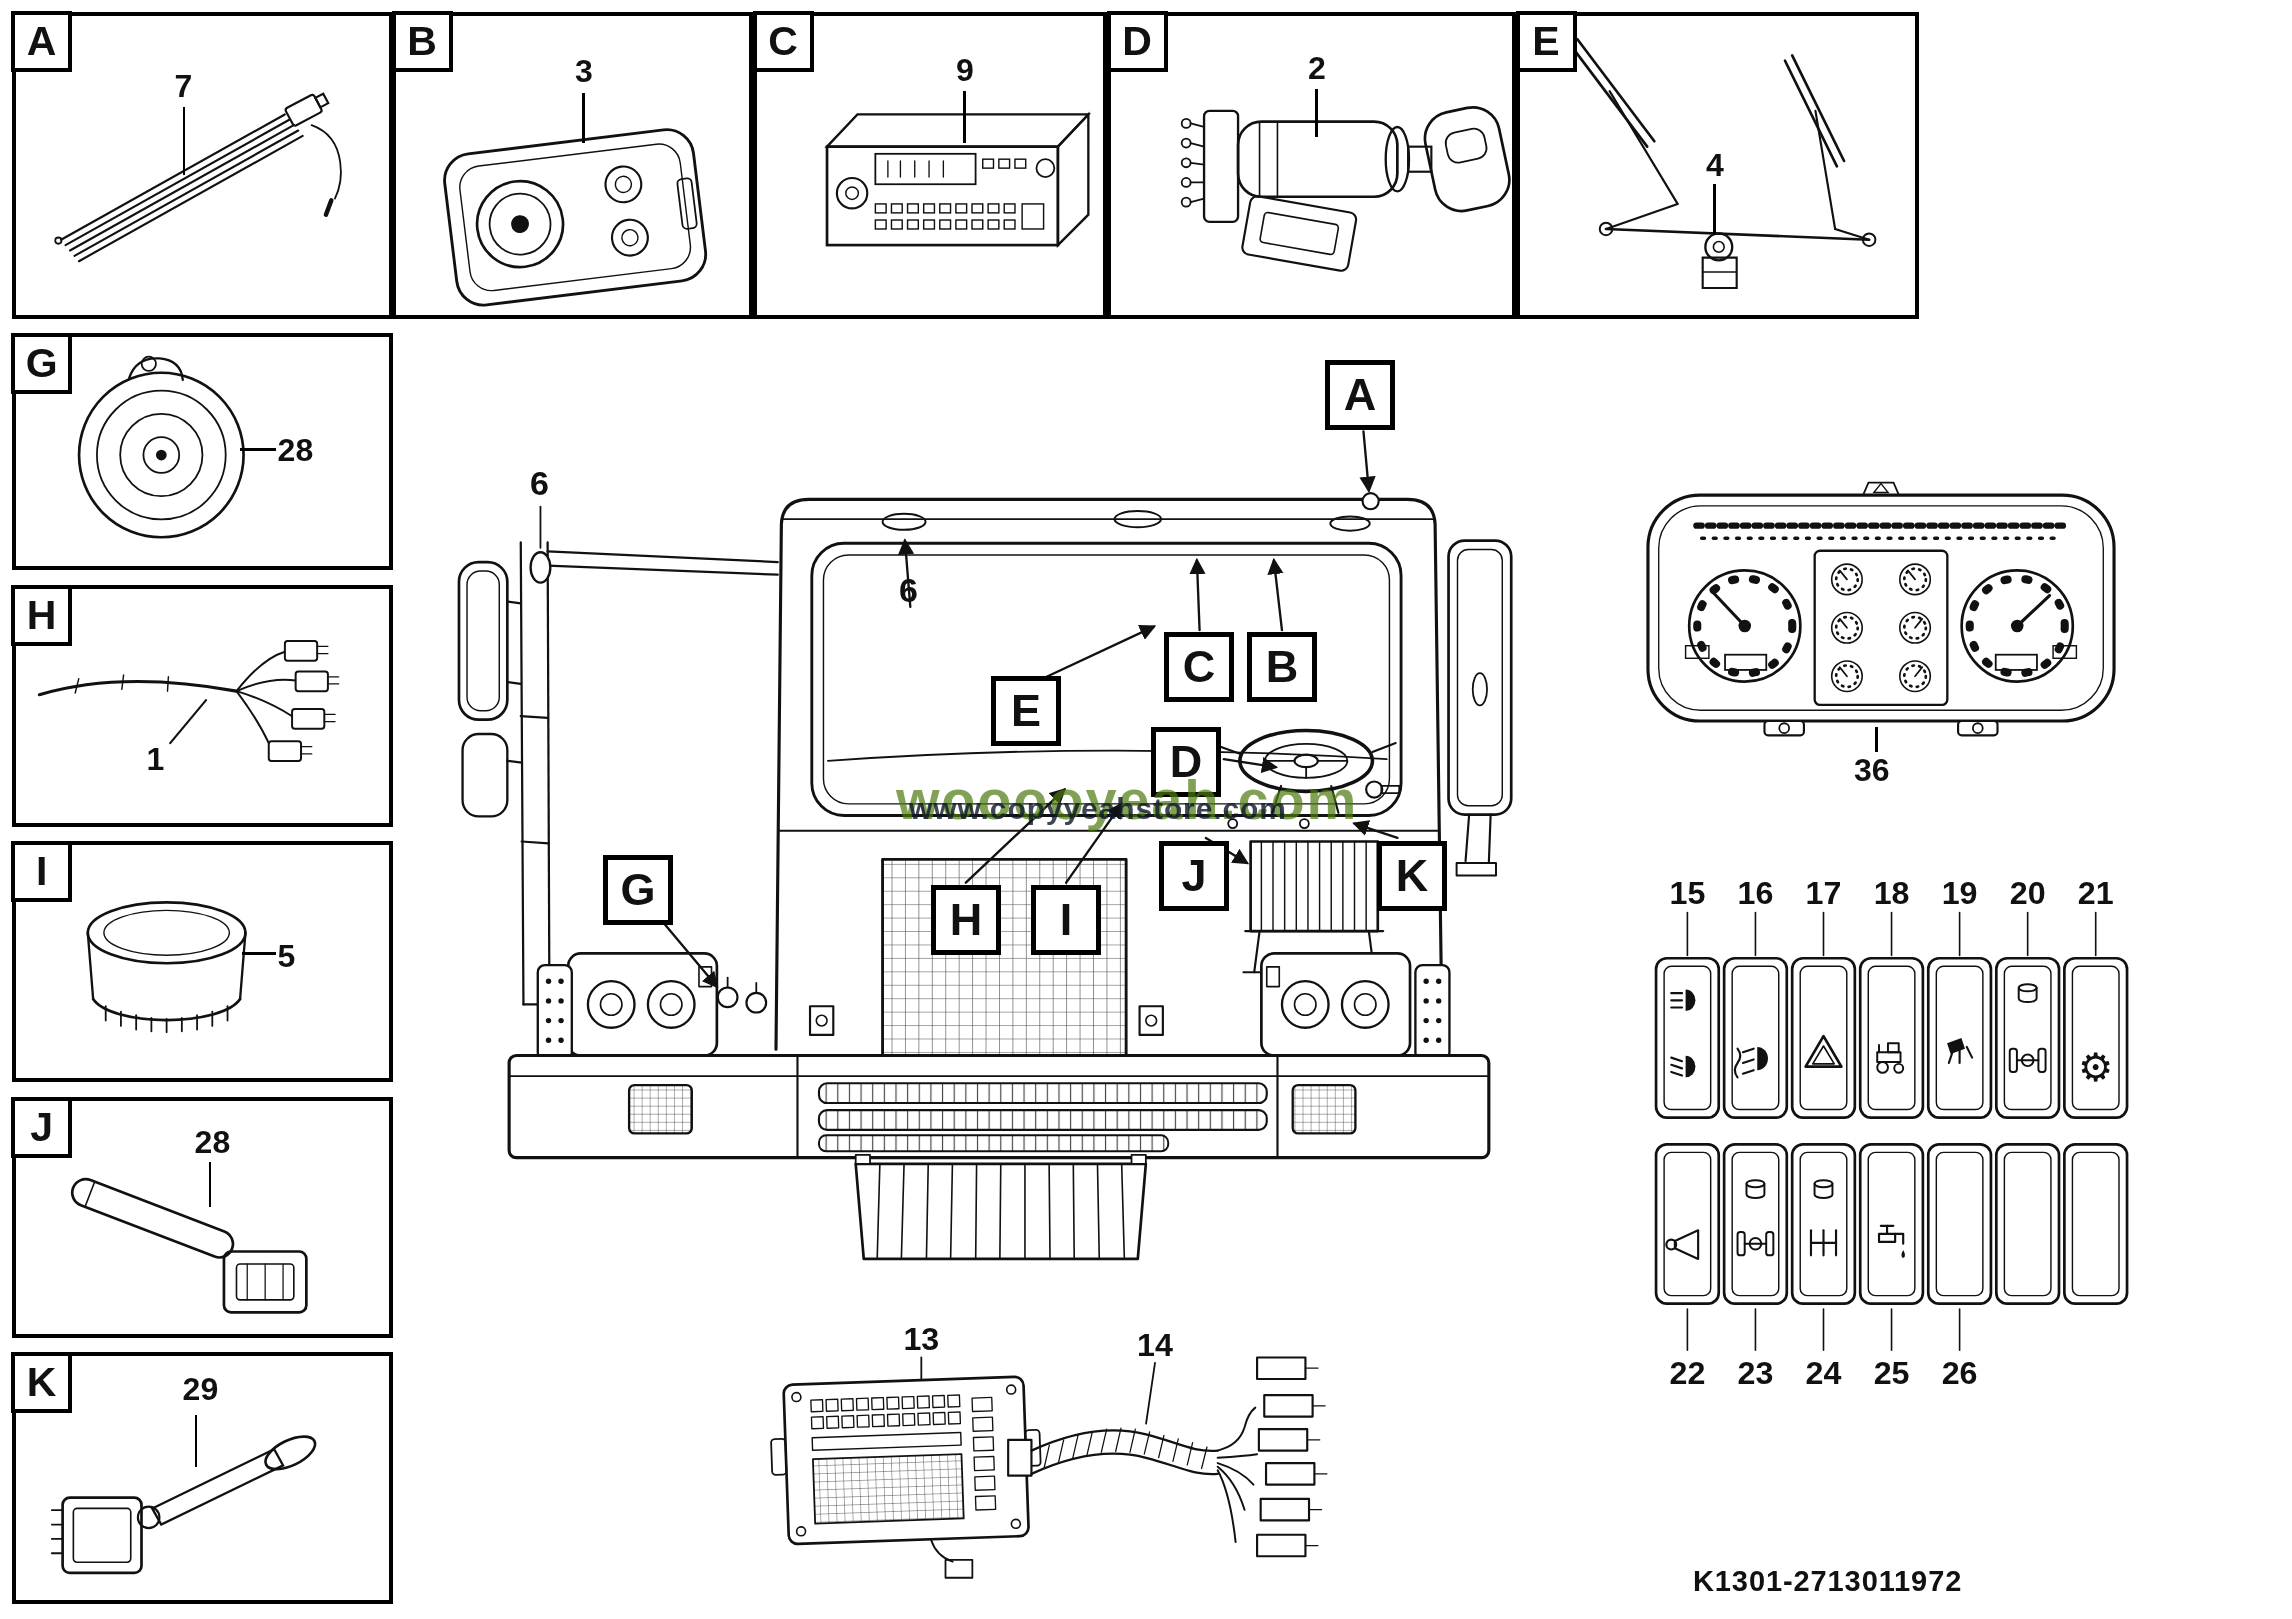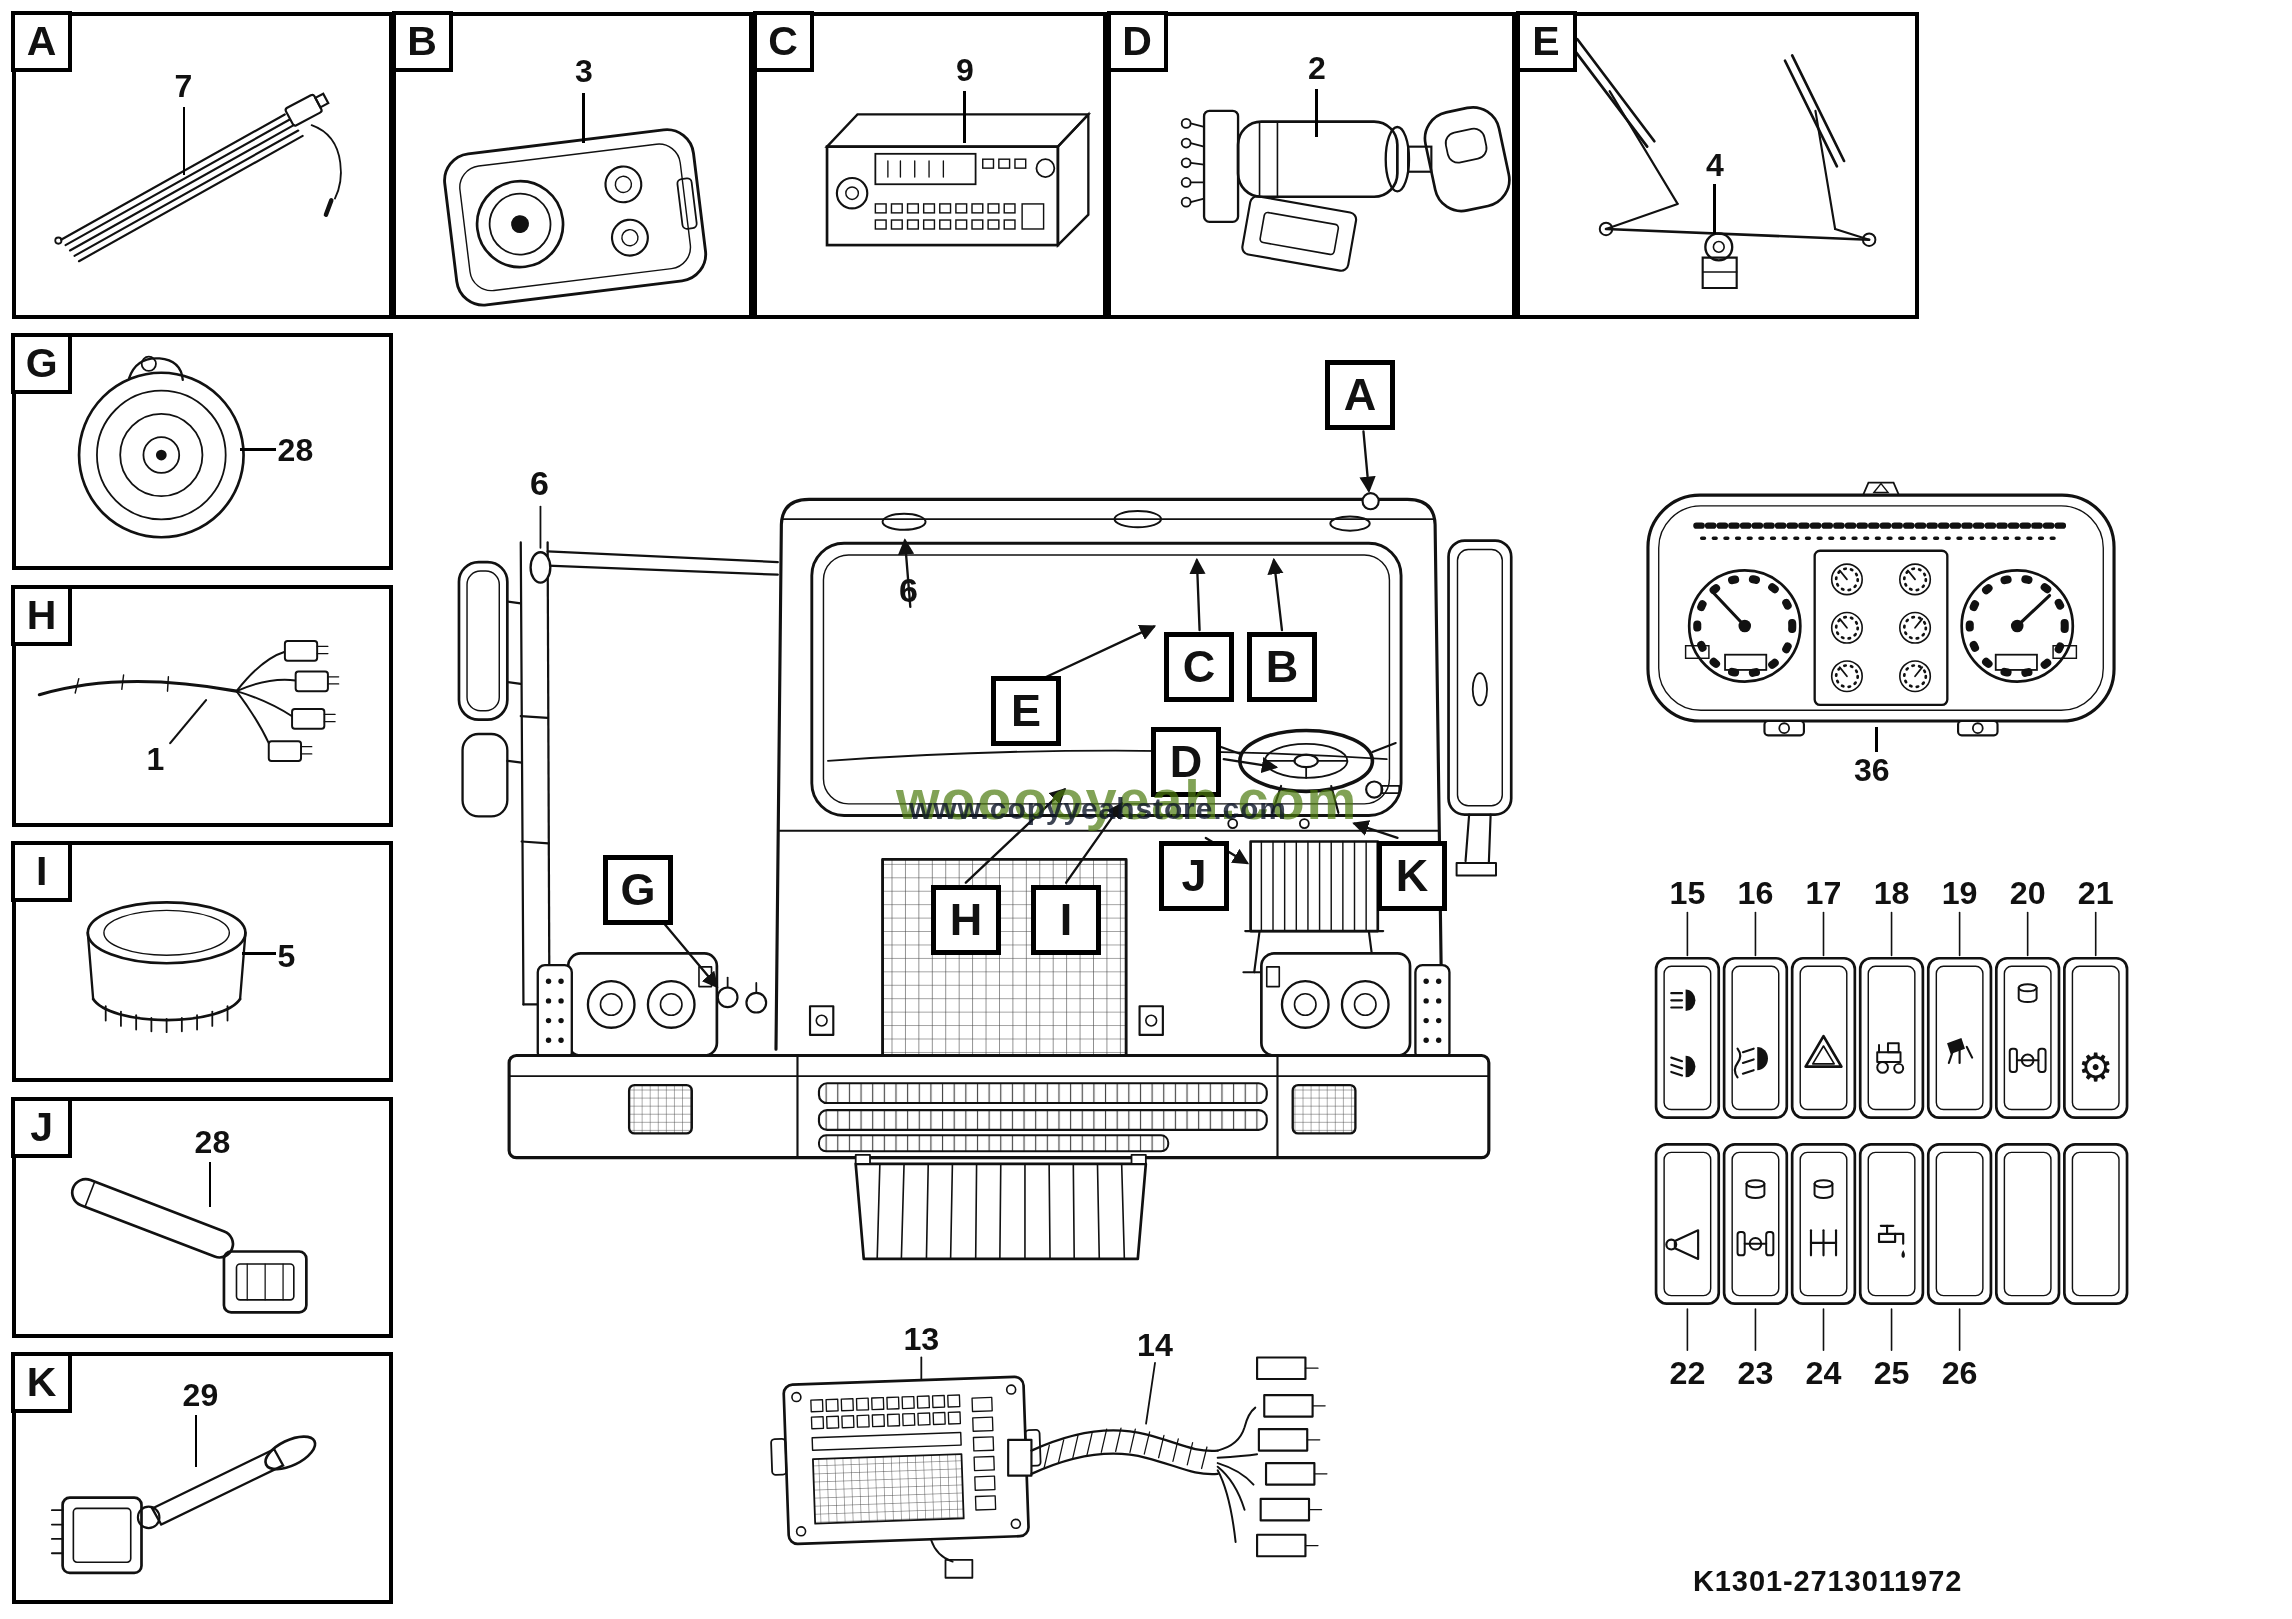--- a/index.html
+++ b/index.html
@@ -258,21 +258,21 @@
       <rect x="232" y="168" width="92" height="68" rx="8" stroke-width="3"></rect>
       <rect x="246" y="182" width="64" height="40" rx="4" stroke-width="1.8"></rect>
       <line x1="258" y1="182" x2="258" y2="222" stroke-width="1.4"></line>
       <line x1="278" y1="182" x2="278" y2="222" stroke-width="1.4"></line>
       <line x1="298" y1="182" x2="298" y2="222" stroke-width="1.4"></line>
     </svg>
   </div>
 
   <div class="panel" style="left:11.6px;top:1352px;width:381px;height:252px">
     <div class="tab">K</div>
-    <div class="num" style="left:167px;top:23px">29</div>
+    <div class="num" style="left:167px;top:17px">29</div>
     <div class="leader" style="left:179px;top:59px;width:2.7px;height:52px"></div>
     <svg class="pfill" width="372" height="243" viewBox="0 0 415 271" fill="none" stroke="#111" stroke-linecap="round">
       <rect x="52" y="158" width="88" height="84" rx="8" stroke-width="3"></rect>
       <rect x="64" y="170" width="64" height="60" rx="4" stroke-width="1.8"></rect>
       <line x1="40" y1="172" x2="52" y2="172" stroke-width="2"></line>
       <line x1="40" y1="188" x2="52" y2="188" stroke-width="2"></line>
       <line x1="40" y1="204" x2="52" y2="204" stroke-width="2"></line>
       <line x1="40" y1="220" x2="52" y2="220" stroke-width="2"></line>
       <circle cx="148" cy="180" r="12" stroke-width="2.4"></circle>
       <path d="M152 170 L288 104 L298 122 L162 188 Z" stroke-width="2.6"></path>

